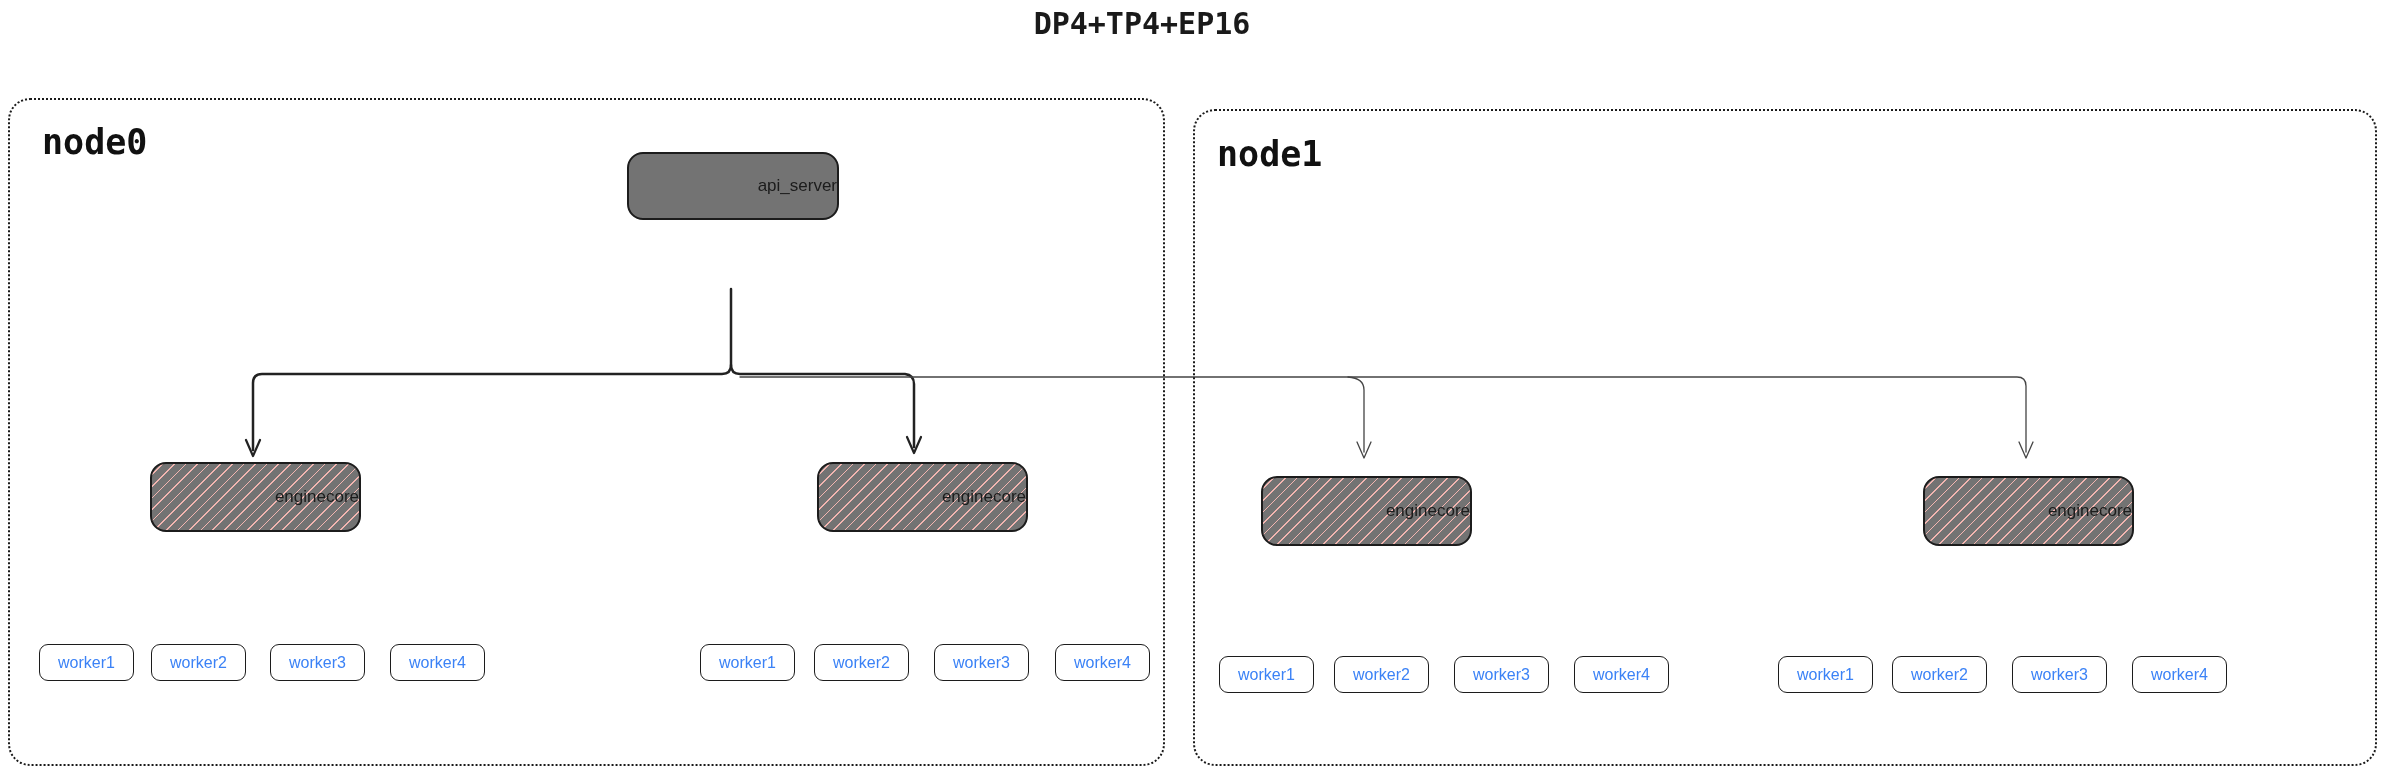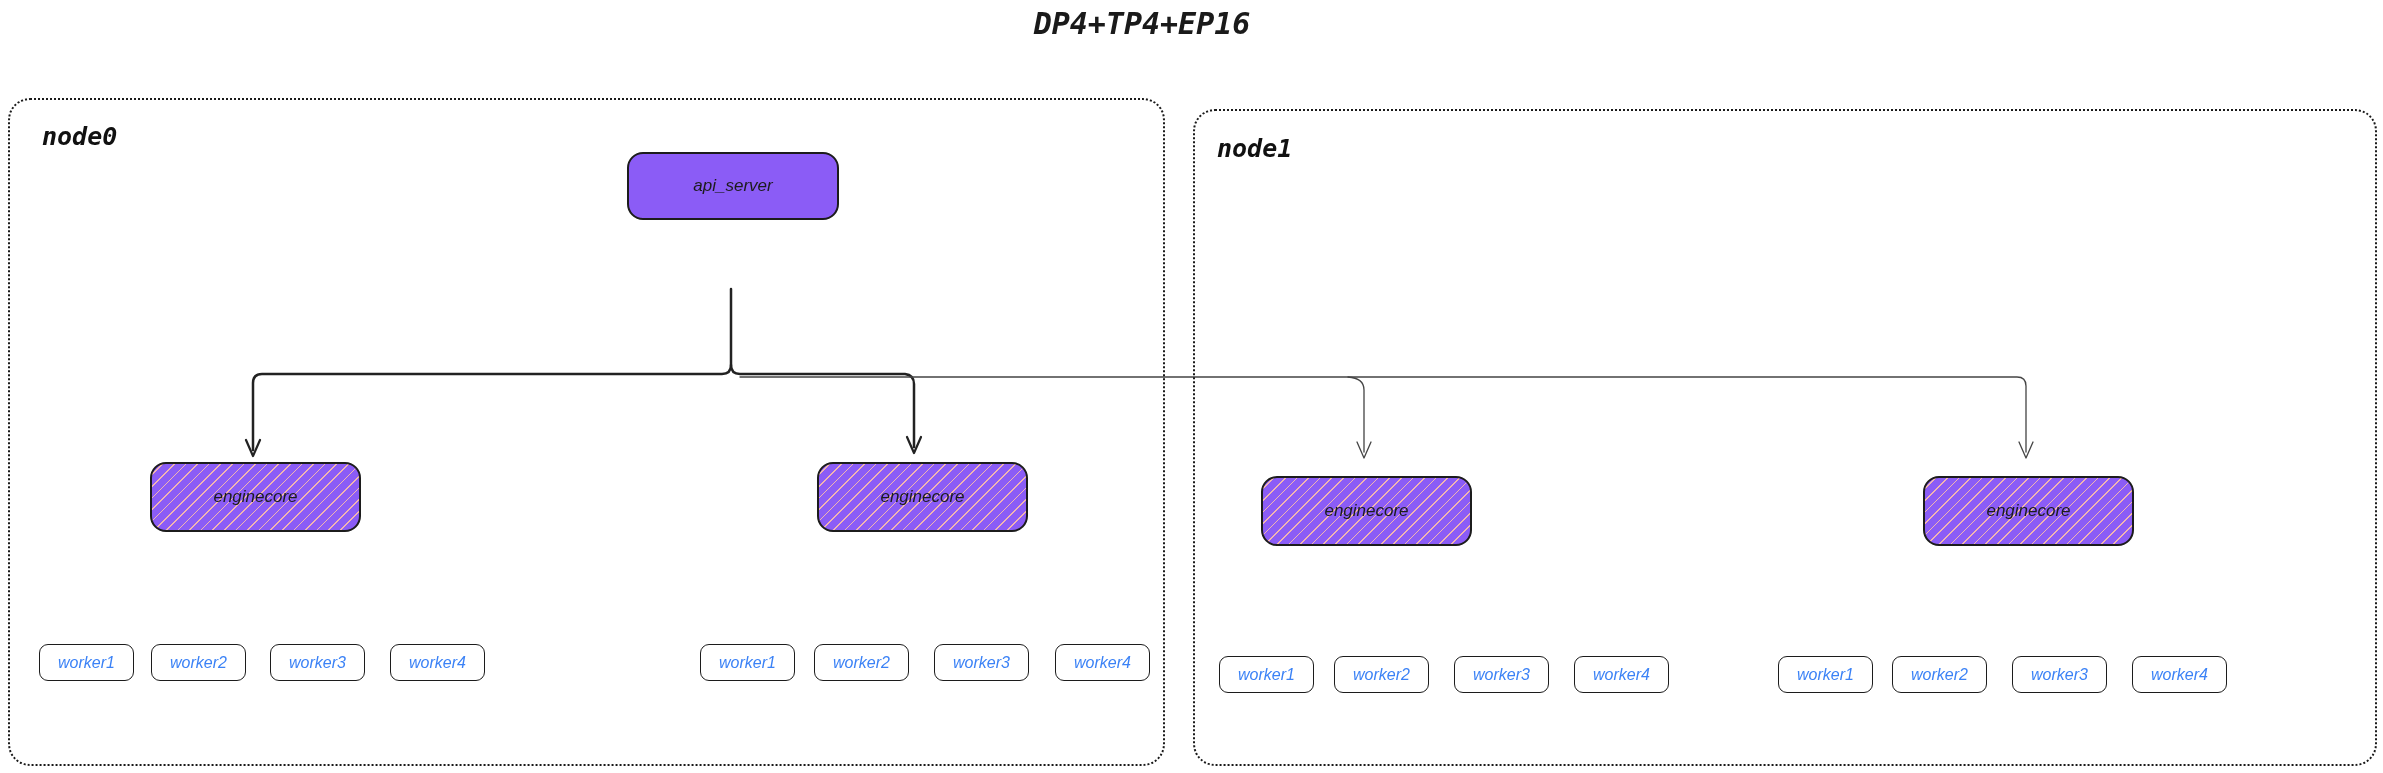--- a/index.html
+++ b/index.html
@@ -3,21 +3,20 @@
 <meta charset="utf-8">
 <style>
   html, body { margin: 0; padding: 0; background: #ffffff; }
   .canvas {
     position: relative;
     width: 2383px;
     height: 773px;
     background: #ffffff;
     overflow: hidden;
     font-family: "Liberation Sans", sans-serif;
-    font-style: italic;
   }
   .title {
     position: absolute;
     left: 1142px;
     top: 6px;
     transform: translateX(-50%);
     font-family: "DejaVu Sans Mono", monospace;
     font-size: 30px;
     font-weight: bold;
     color: #1a1a1a;
@@ -25,33 +24,33 @@
   }
   .node {
     position: absolute;
     border: 2.4px dotted #1a1a1a;
     border-radius: 22px;
     background: transparent;
   }
   .node-label {
     position: absolute;
     font-family: "DejaVu Sans Mono", monospace;
-    font-size: 25px;
+    font-size: 35px;
     font-weight: bold;
     color: #111111;
     white-space: nowrap;
   }
   .box {
     position: absolute;
     border: 2px solid var(--box-border, #1c1c1c);
     border-radius: 16px;
-    background-color: #8b5cf6;
+    background-color: #737373;
     display: flex;
     align-items: center;
-    justify-content: center;
+    justify-content: flex-end;
     font-size: 17px;
     color: #1c1c1c;
     box-sizing: border-box;
   }
   .hatch-green {
     background-image: repeating-linear-gradient(135deg,
       transparent 0px, transparent 7px,
       var(--green-hatch, #8ee48e) 7px, var(--green-hatch, #8ee48e) 8.2px);
   }
   .hatch-red {

